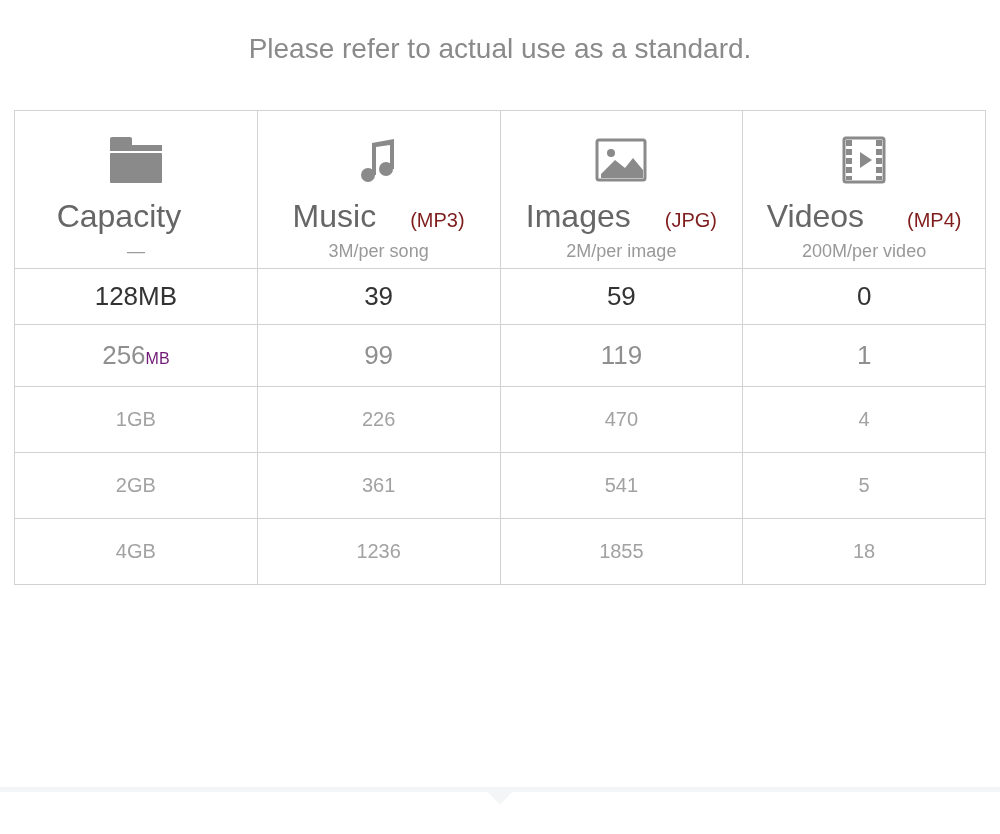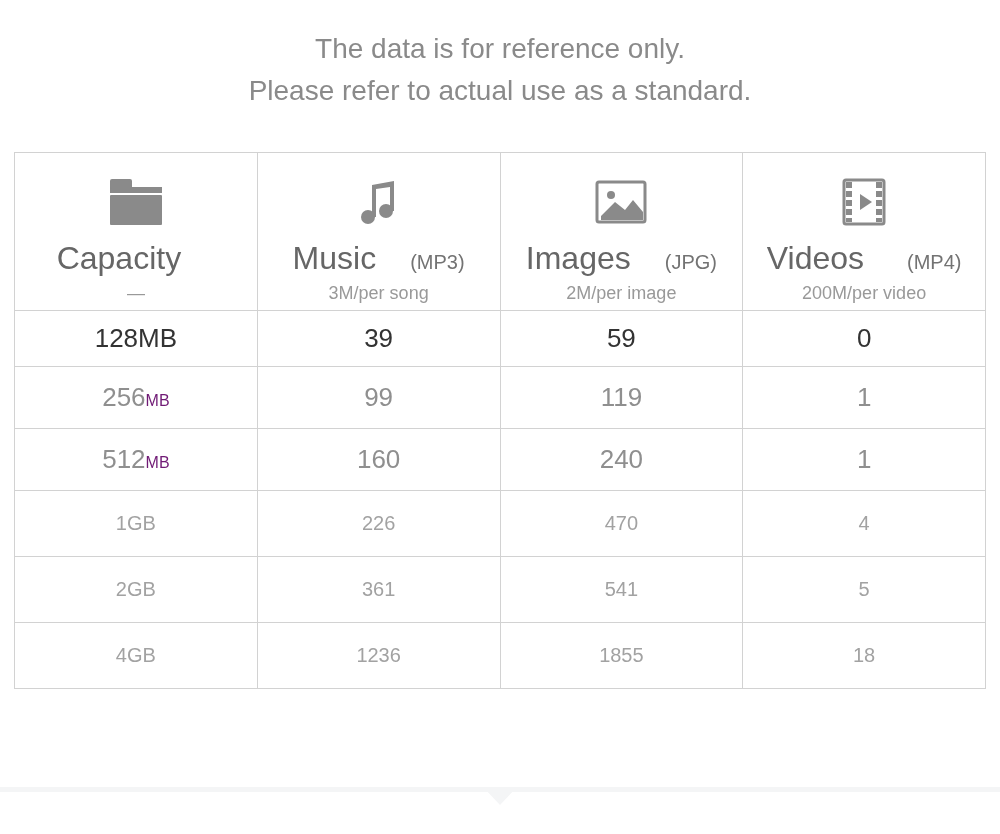--- a/index.html
+++ b/index.html
@@ -43,21 +43,21 @@
     align-items: center;
     justify-content: center;
     margin-bottom: 10px;
   }
   .col-title {
     font-size: 32px;
     color: #666;
   }
   .col-sub {
     font-size: 20px;
-    color: #737373;
+    color: #7f1d1d;
     margin-left: 34px;
   }
   .col-note {
     font-size: 18px;
     color: #999;
     margin-top: 6px;
   }
   tbody td {
     height: 62px;
     font-size: 22px;
@@ -97,21 +97,20 @@
     transform: translateX(-50%);
     background: #f4f5f6;
     clip-path: polygon(0 0, 100% 0, 50% 100%);
   }
   svg { display: block; }
 </style>
 </head>
 <body>
 
 <div class="intro">
-  <div>The data is for reference only.</div>
   <div>Please refer to actual use as a standard.</div>
 </div>
 
 <div class="table-wrap">
   <table>
     <thead>
       <tr>
         <th>
           <div class="icon-box">
             <svg width="56" height="46" viewBox="0 0 56 46">
@@ -181,26 +180,20 @@
           <td>39</td>
           <td>59</td>
           <td>0</td>
         </tr>
         <tr class="r2">
           <td><span class="cap-main">256</span><span class="cap-unit">MB</span></td>
           <td>99</td>
           <td>119</td>
           <td>1</td>
         </tr>
-        <tr class="r3">
-          <td><span class="cap-main">512</span><span class="cap-unit">MB</span></td>
-          <td>160</td>
-          <td>240</td>
-          <td>1</td>
-        </tr>
         <tr class="faded">
           <td>1GB</td>
           <td>226</td>
           <td>470</td>
           <td>4</td>
         </tr>
         <tr class="faded">
           <td>2GB</td>
           <td>361</td>
           <td>541</td>

